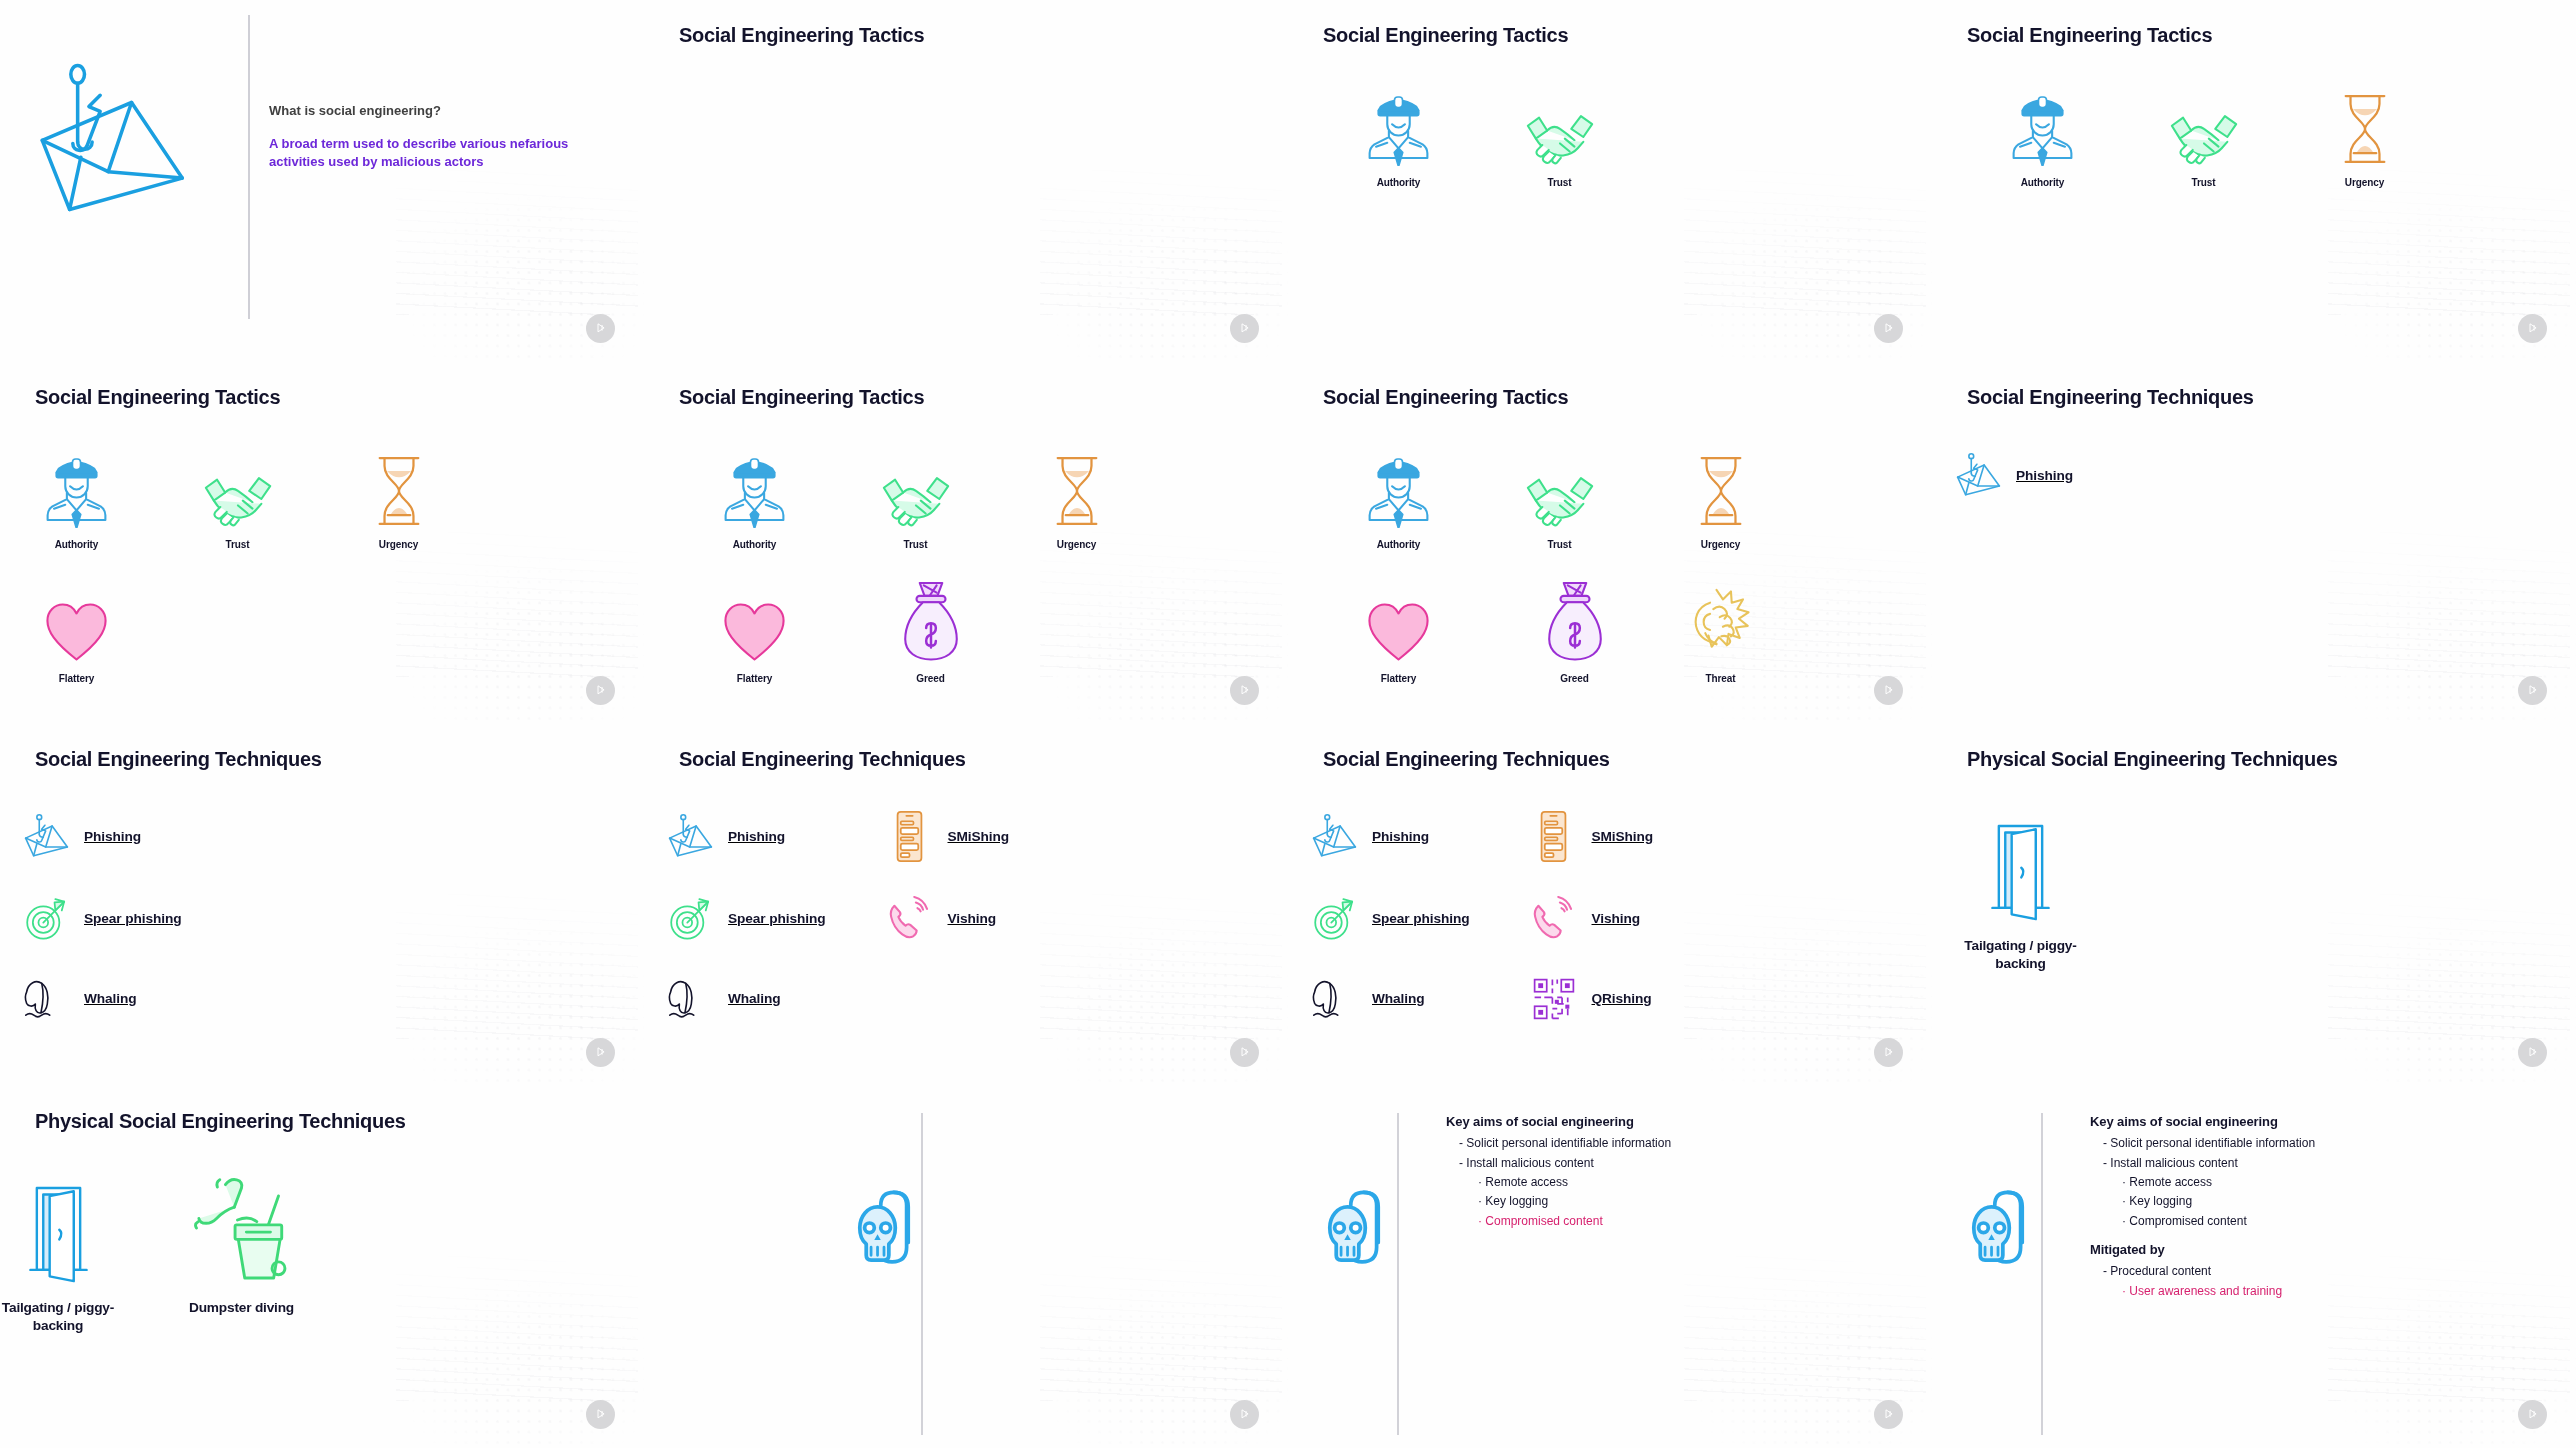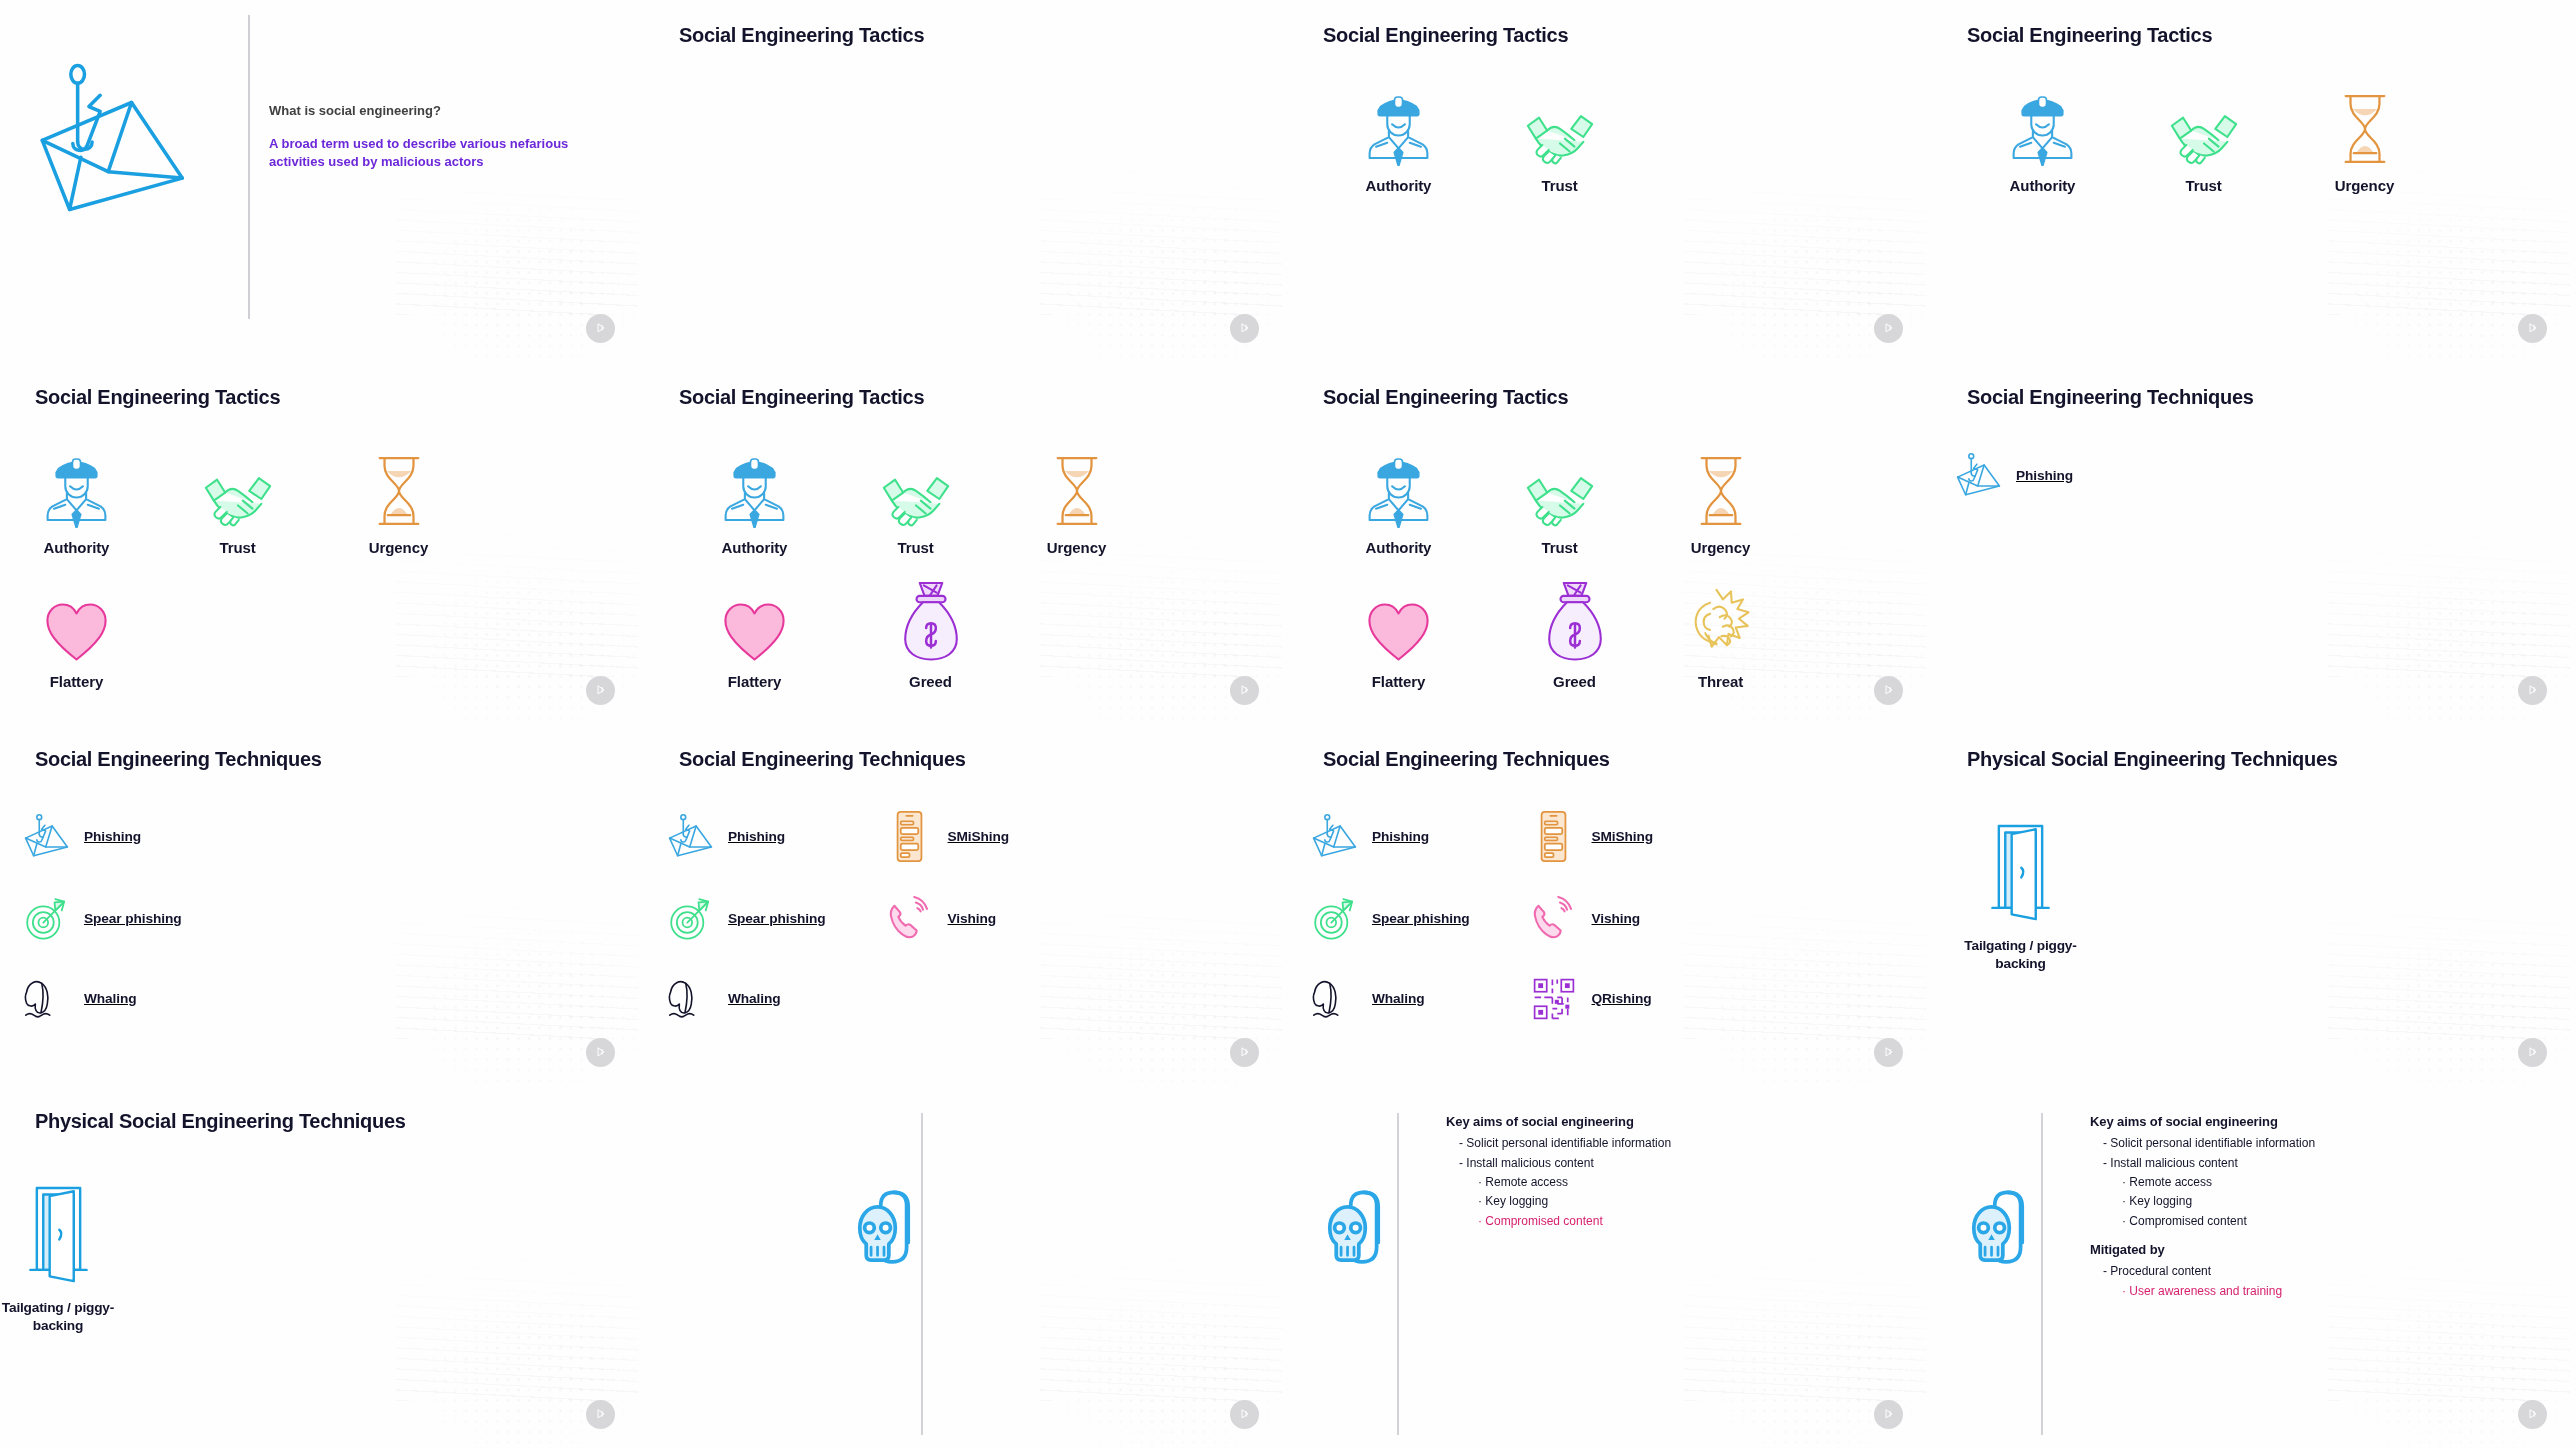--- a/index.html
+++ b/index.html
@@ -77,21 +77,21 @@
 
   
   .tactics { position:absolute; left:0; top:0; width:644px; height:362px; z-index:4; }
   .tac {
     position:absolute;
     width:153px;
     display:flex; flex-direction:column; align-items:center;
   }
   .tac .ico { height:89px; display:flex; align-items:flex-end; justify-content:center; }
   .tac .lbl {
-    margin-top:11.3px; font-size:15px; font-weight:700; color:#13132b;
+    margin-top:11.3px; font-size:10px; font-weight:700; color:#13132b;
     text-align:center; letter-spacing:-0.1px;
   }
   
   .tc0 { left: 0px;   top: 77px; }
   .tc1 { left: 161px; top: 77px; }
   .tc2 { left: 322px; top: 77px; }
   .tc3 { left: 0px;   top: 211px; }
   .tc4 { left: 176px; top: 211px; }
   .tc5 { left: 322px; top: 211px; }
   .tactics.offset-a .tac { margin-left: 34px; }
@@ -836,20 +836,39 @@
               <g fill="none" stroke="#1a9fe0" stroke-width="3" stroke-linejoin="round" stroke-linecap="round">
                 <path d="M16 10 H70 V112 H16 Z"></path>
                 <path d="M24 18 H62 V112 H24 Z" fill="#d6edfb"></path>
                 <path d="M8 112 H78"></path>
                 <path d="M32 20 L62 14 V126 L32 120 Z" fill="#fff"></path>
                 <path d="M44 62 q5 4 0 12"></path>
               </g>
             </svg>
         </div>
         <div class="lbl">Tailgating / piggy-backing</div>
+      </div>
+      <div class="ph" style="left:169px; top:79px">
+        <div class="ico">
+          <svg width="97" height="111" viewBox="0 0 120 138">
+              <g fill="none" stroke="#3fd978" stroke-width="3.6" stroke-linejoin="round" stroke-linecap="round">
+                <path d="M40 12 q6 -8 14 -6 q8 2 6 10 l-9 24" fill="#dcfbe8"></path>
+                <path d="M33 6 q-5 3 -3 9"></path>
+                <path d="M51 40 q-12 4 -22 14 q-6 6 -13 6 q-8 0 -9 -6" fill="#dcfbe8"></path>
+                <path d="M6 58 q-5 3 -2 8"></path>
+                <path d="M55 56 q14 -6 24 2" fill="none"></path>
+                <path d="M106 26 L92 66"></path>
+                <rect x="52" y="62" width="58" height="18" rx="2" fill="#dcfbe8"></rect>
+                <path d="M66 71 h30"></path>
+                <path d="M56 80 L64 128 H100 L108 80 Z" fill="#e8fdf0"></path>
+                <circle cx="106" cy="116" r="8"></circle>
+              </g>
+            </svg>
+        </div>
+        <div class="lbl">Dumpster diving</div>
       </div>
     </div>
     <div class="playmark">
       <svg width="13.7" height="13.7" viewBox="0 0 17 17">
           <path d="M5 3.5 L12.5 8.5 L5 13.5 Z M10 5 L10 12" fill="none" stroke="#fff" stroke-width="1.2" stroke-linejoin="round"></path>
         </svg>
     </div>
   </div>
 
   <div class="slide">

